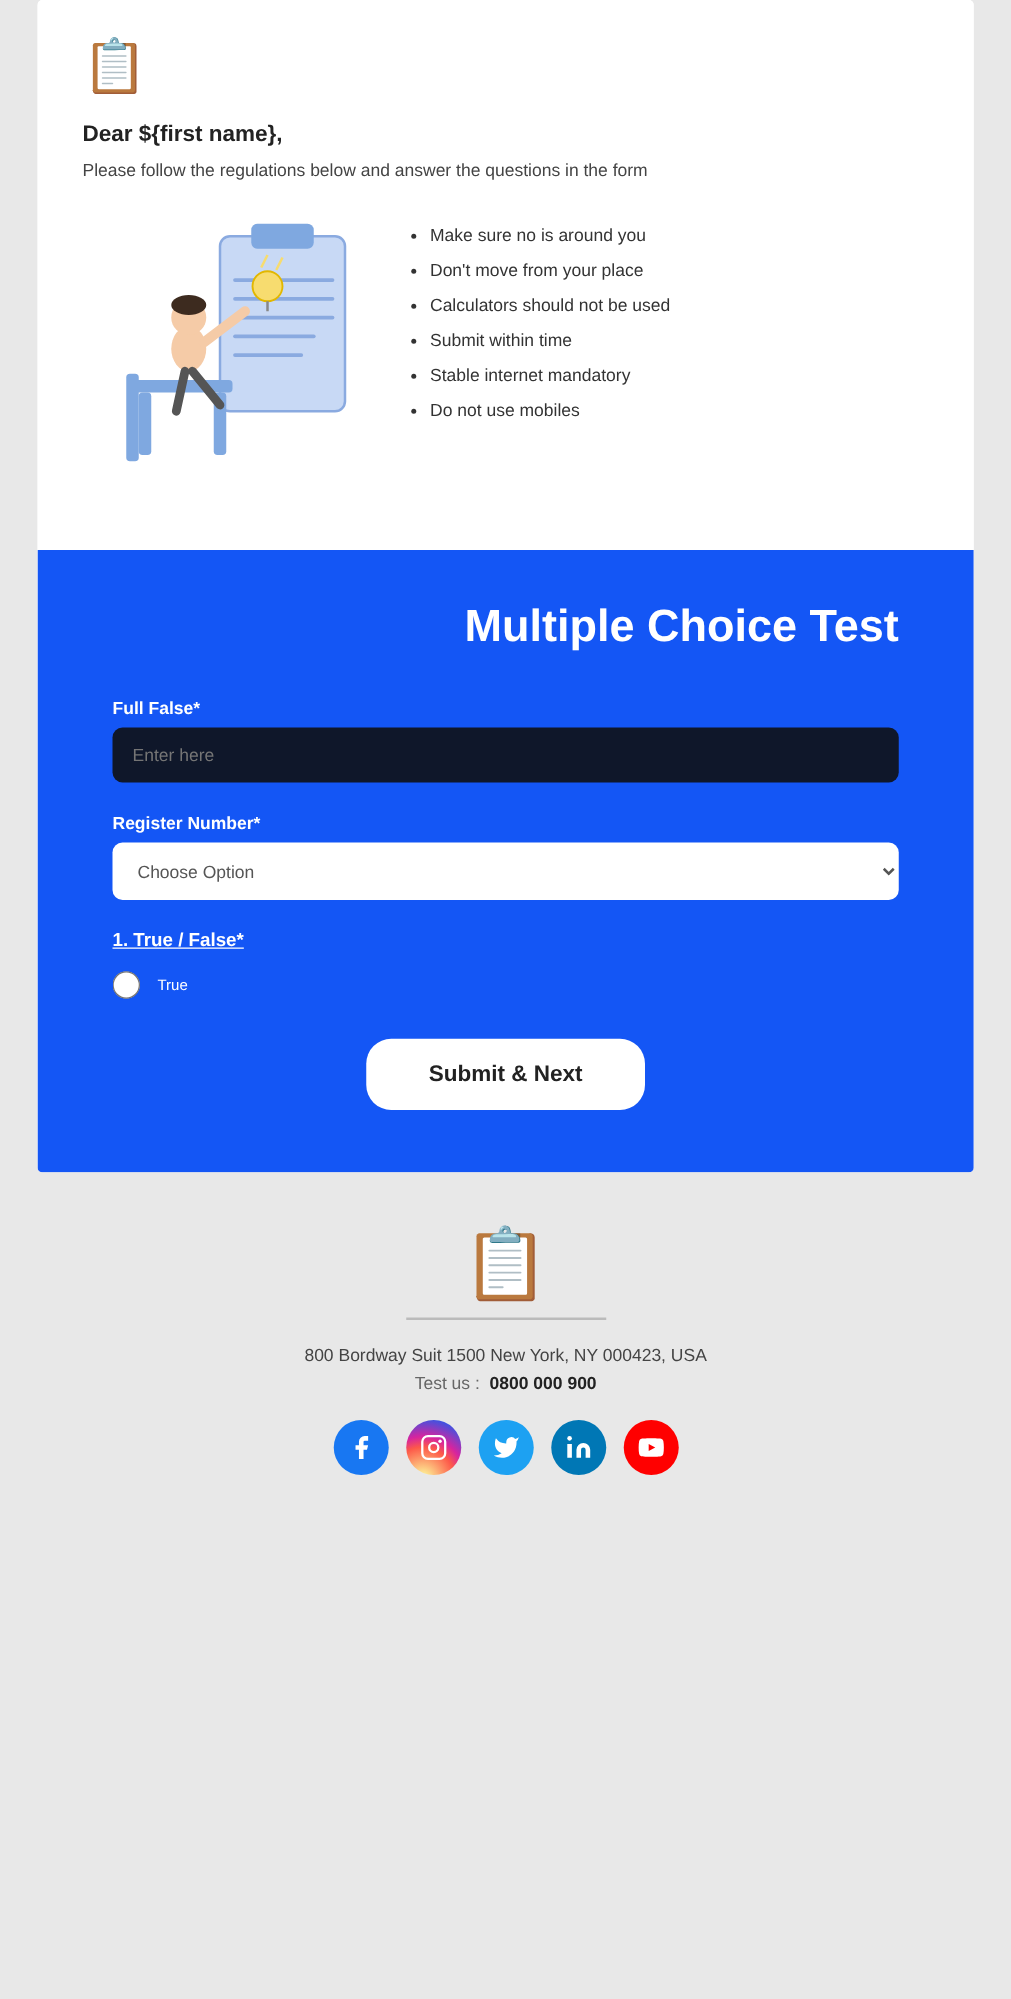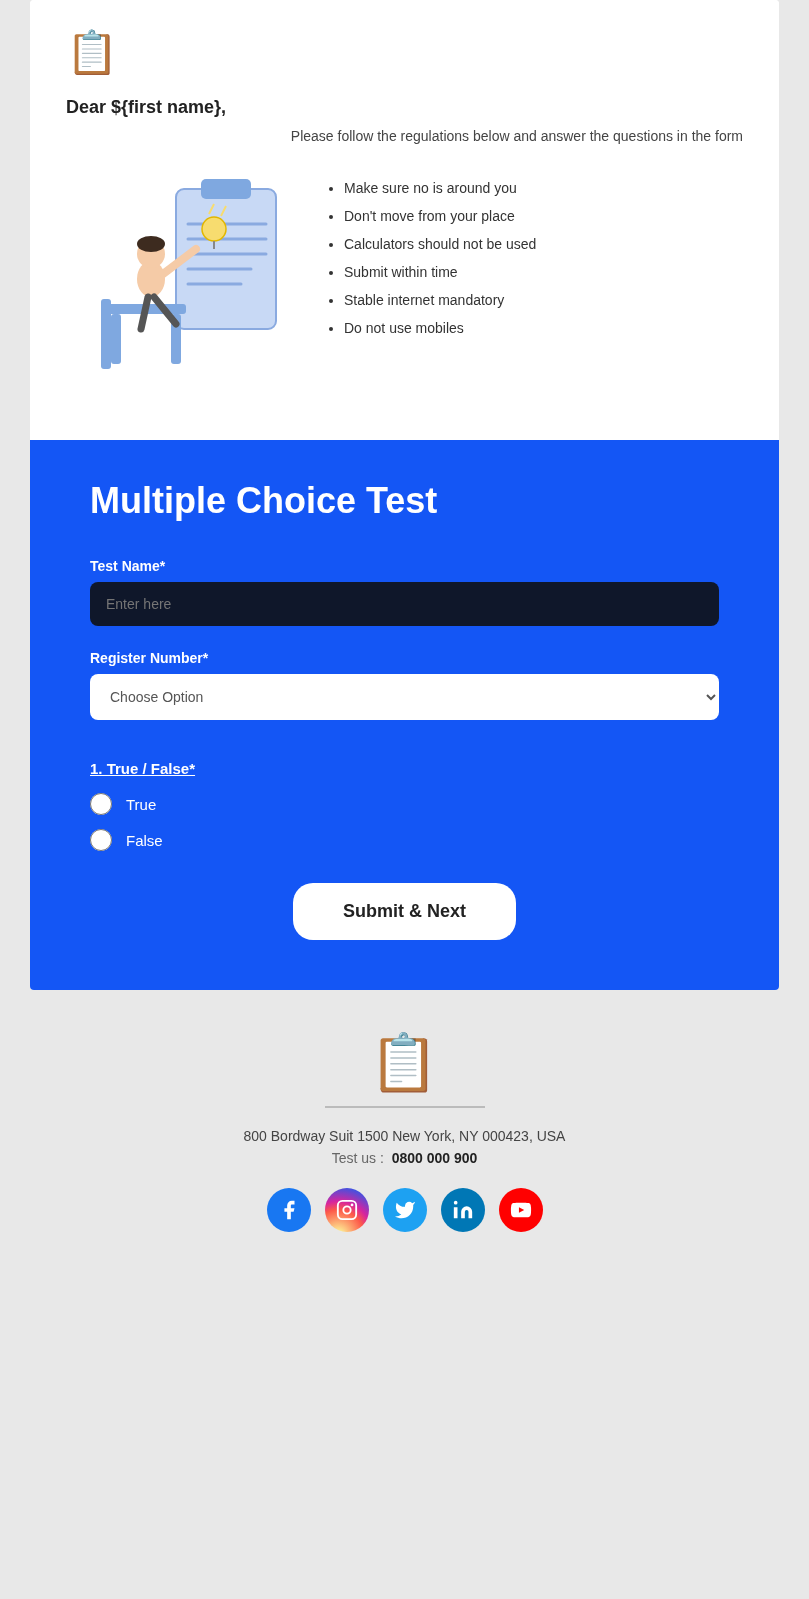--- a/index.html
+++ b/index.html
@@ -35,21 +35,20 @@
       font-size: 18px;
       font-weight: bold;
       color: #222;
       margin-bottom: 10px;
     }
 
     .sub-text {
       font-size: 14px;
       color: #444;
       margin-bottom: 30px;
-      text-align: right;
     }
 
     .content-row {
       display: flex;
       gap: 30px;
       padding-bottom: 10px;
     }
 
     .illustration {
       flex: 0 0 230px;
@@ -75,21 +74,21 @@
     
     .form-section {
       background: #1456f5;
       padding: 40px 60px 50px 60px;
     }
 
     .form-title {
       font-size: 36px;
       font-weight: bold;
       color: #fff;
-      text-align: left;
+      text-align: right;
       margin-bottom: 36px;
     }
 
     .form-label {
       color: #fff;
       font-size: 14px;
       font-weight: 600;
       margin-bottom: 8px;
       display: block;
     }
@@ -107,21 +106,21 @@
     }
 
     .form-select {
       width: 100%;
       padding: 14px 16px;
       border-radius: 8px;
       border: none;
       font-size: 14px;
       color: #555;
       background: #fff;
-      margin-bottom: 40px;
+      margin-bottom: 24px;
       outline: none;
       appearance: auto;
       cursor: pointer;
     }
 
     .question-label {
       color: #fff;
       font-size: 15px;
       font-weight: 600;
       margin-bottom: 16px;
@@ -138,21 +137,21 @@
 
     .radio-option input[type="radio"] {
       width: 22px;
       height: 22px;
       cursor: pointer;
       accent-color: #ccc;
     }
 
     .radio-label {
       color: #fff;
-      font-size: 15px;
+      font-size: 12px;
       font-weight: 500;
     }
 
     .submit-btn {
       display: block;
       margin: 32px auto 0 auto;
       background: #fff;
       color: #222;
       border: none;
       border-radius: 20px;
@@ -286,43 +285,39 @@
           <li>Do not use mobiles</li>
         </ul>
       </div>
     </div>
   </div>
 
   <div class="form-section">
     <div class="form-title">Multiple Choice Test</div>
 
     
-    <label class="form-label">Test Name*</label>
+    <label class="form-label">Full False*</label>
     <input class="form-input" type="text" placeholder="Enter here" style="">
 
     
     <label class="form-label">Register Number*</label>
     <select class="form-select">
       <option>Choose Option</option>
       <option>Option 1</option>
       <option>Option 2</option>
     </select>
 
     
     <span class="question-label">1. True / False*</span>
 
     <div class="radio-option">
       <input type="radio" name="q1" id="opt-true" style="">
       <label class="radio-label" for="opt-true">True</label>
     </div>
 
-    <div class="radio-option">
-      <input type="radio" name="q1" id="opt-false" style="">
-      <label class="radio-label" for="opt-false">False</label>
-    </div>
 
     
     <button class="submit-btn">Submit &amp; Next</button>
   </div>
 </div>
 
 <div class="footer-section">
   <span class="footer-logo">📋</span>
   <div class="footer-divider"></div>
   <div class="footer-address">800 Bordway Suit 1500 New York, NY 000423, USA</div>

